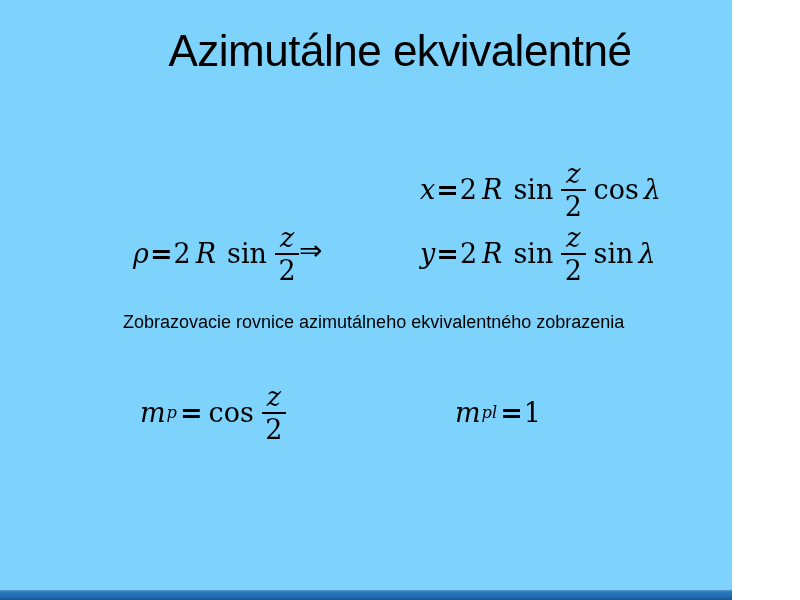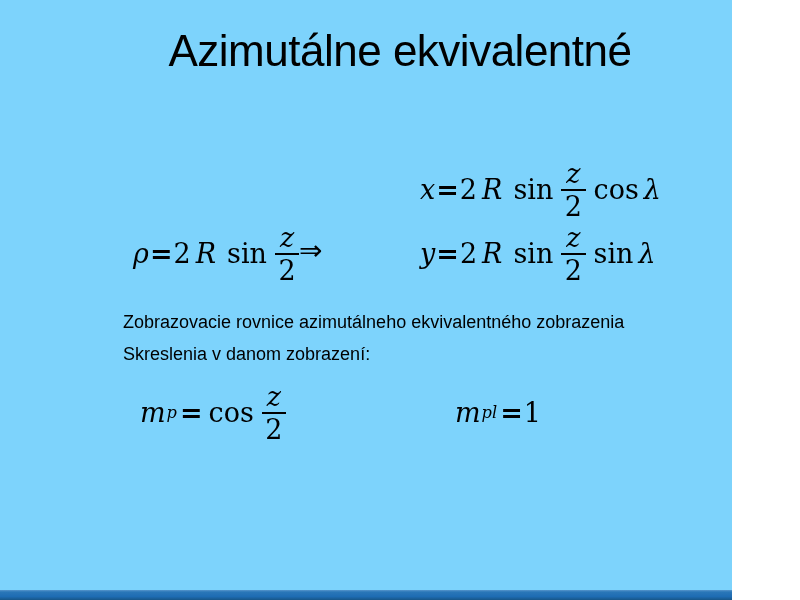--- a/index.html
+++ b/index.html
@@ -149,21 +149,20 @@
       <span class="fn">sin</span>
     <span class="frac">
       <span class="num v">z</span>
       <span class="den n">2</span>
     </span>
     <span class="fn">sin</span>
       <span class="v">λ</span>
   </div>
 
   <div class="caption" style="top:303px;margin-top:8px;">Zobrazovacie rovnice azimutálneho ekvivalentného zobrazenia</div>
-  <div class="caption" style="top:343px;">Skreslenia v danom zobrazení:</div>
 
   <div class="eq-row" style="left:140px; top:383px;">
     <span class="v">m</span>
       <span class="sub">p</span>
       <span class="op">=</span>
       <span class="fn">cos</span>
     <span class="frac">
       <span class="num v">z</span>
       <span class="den n">2</span>
     </span>

